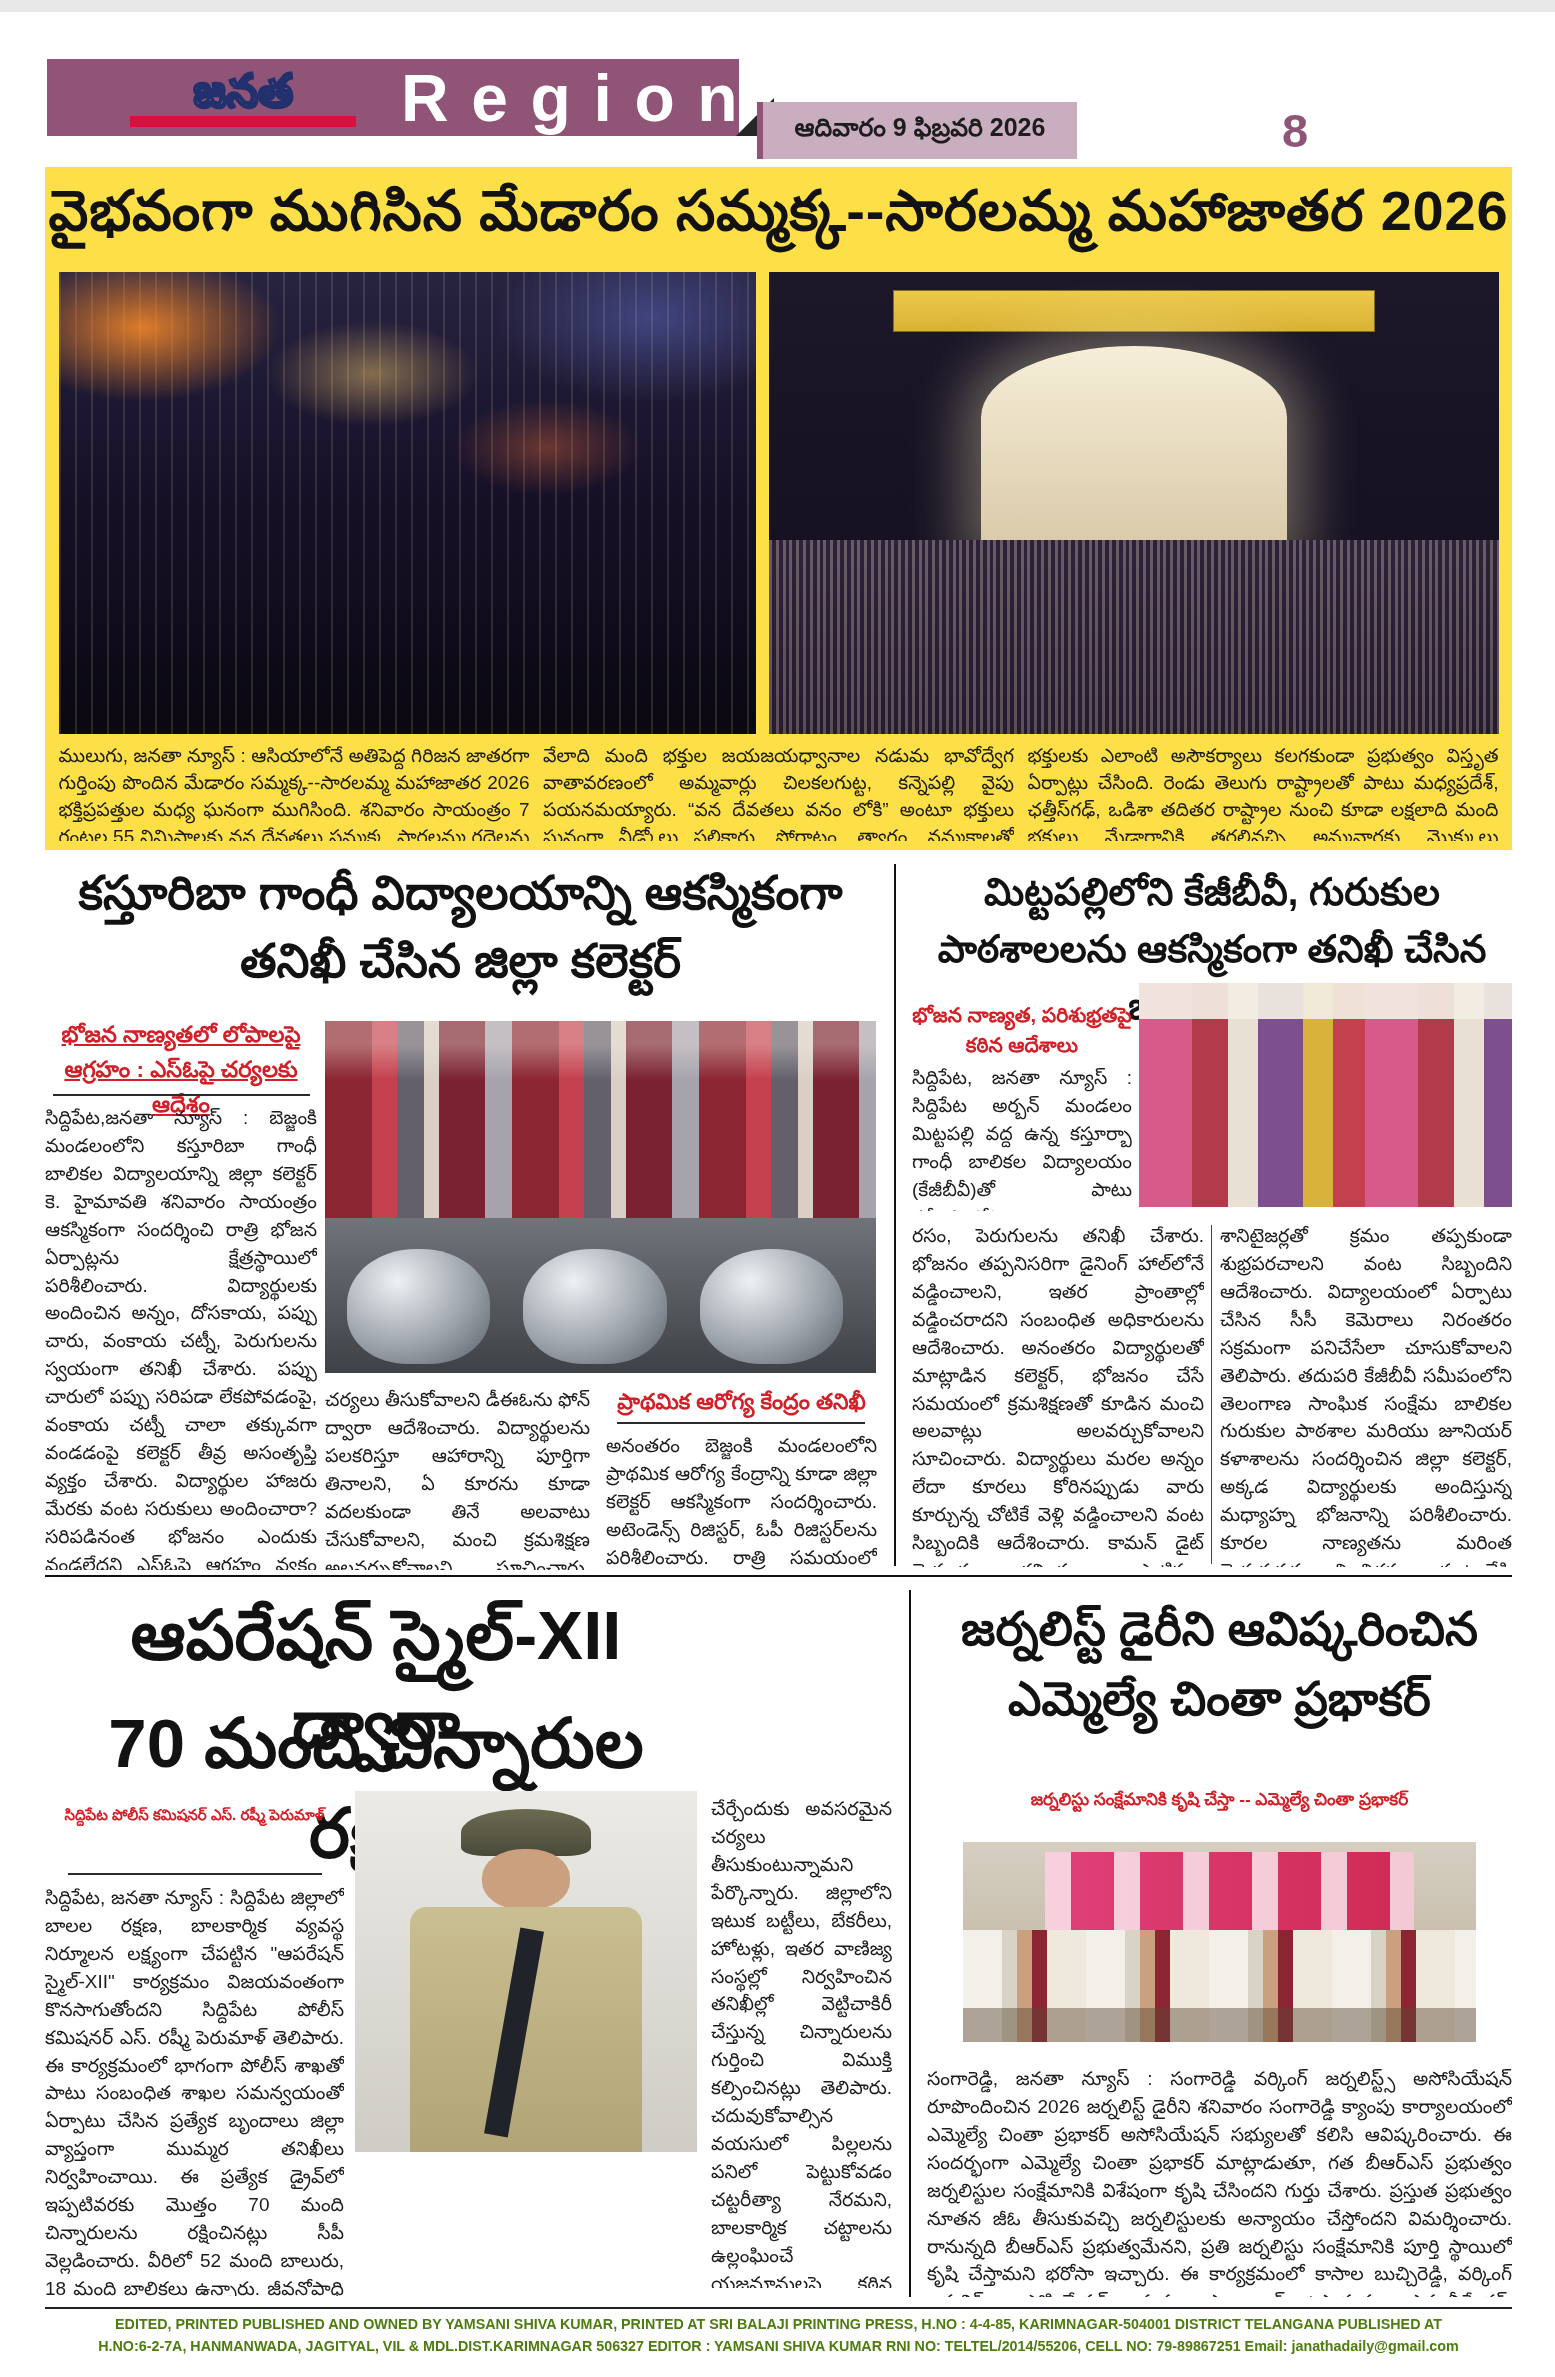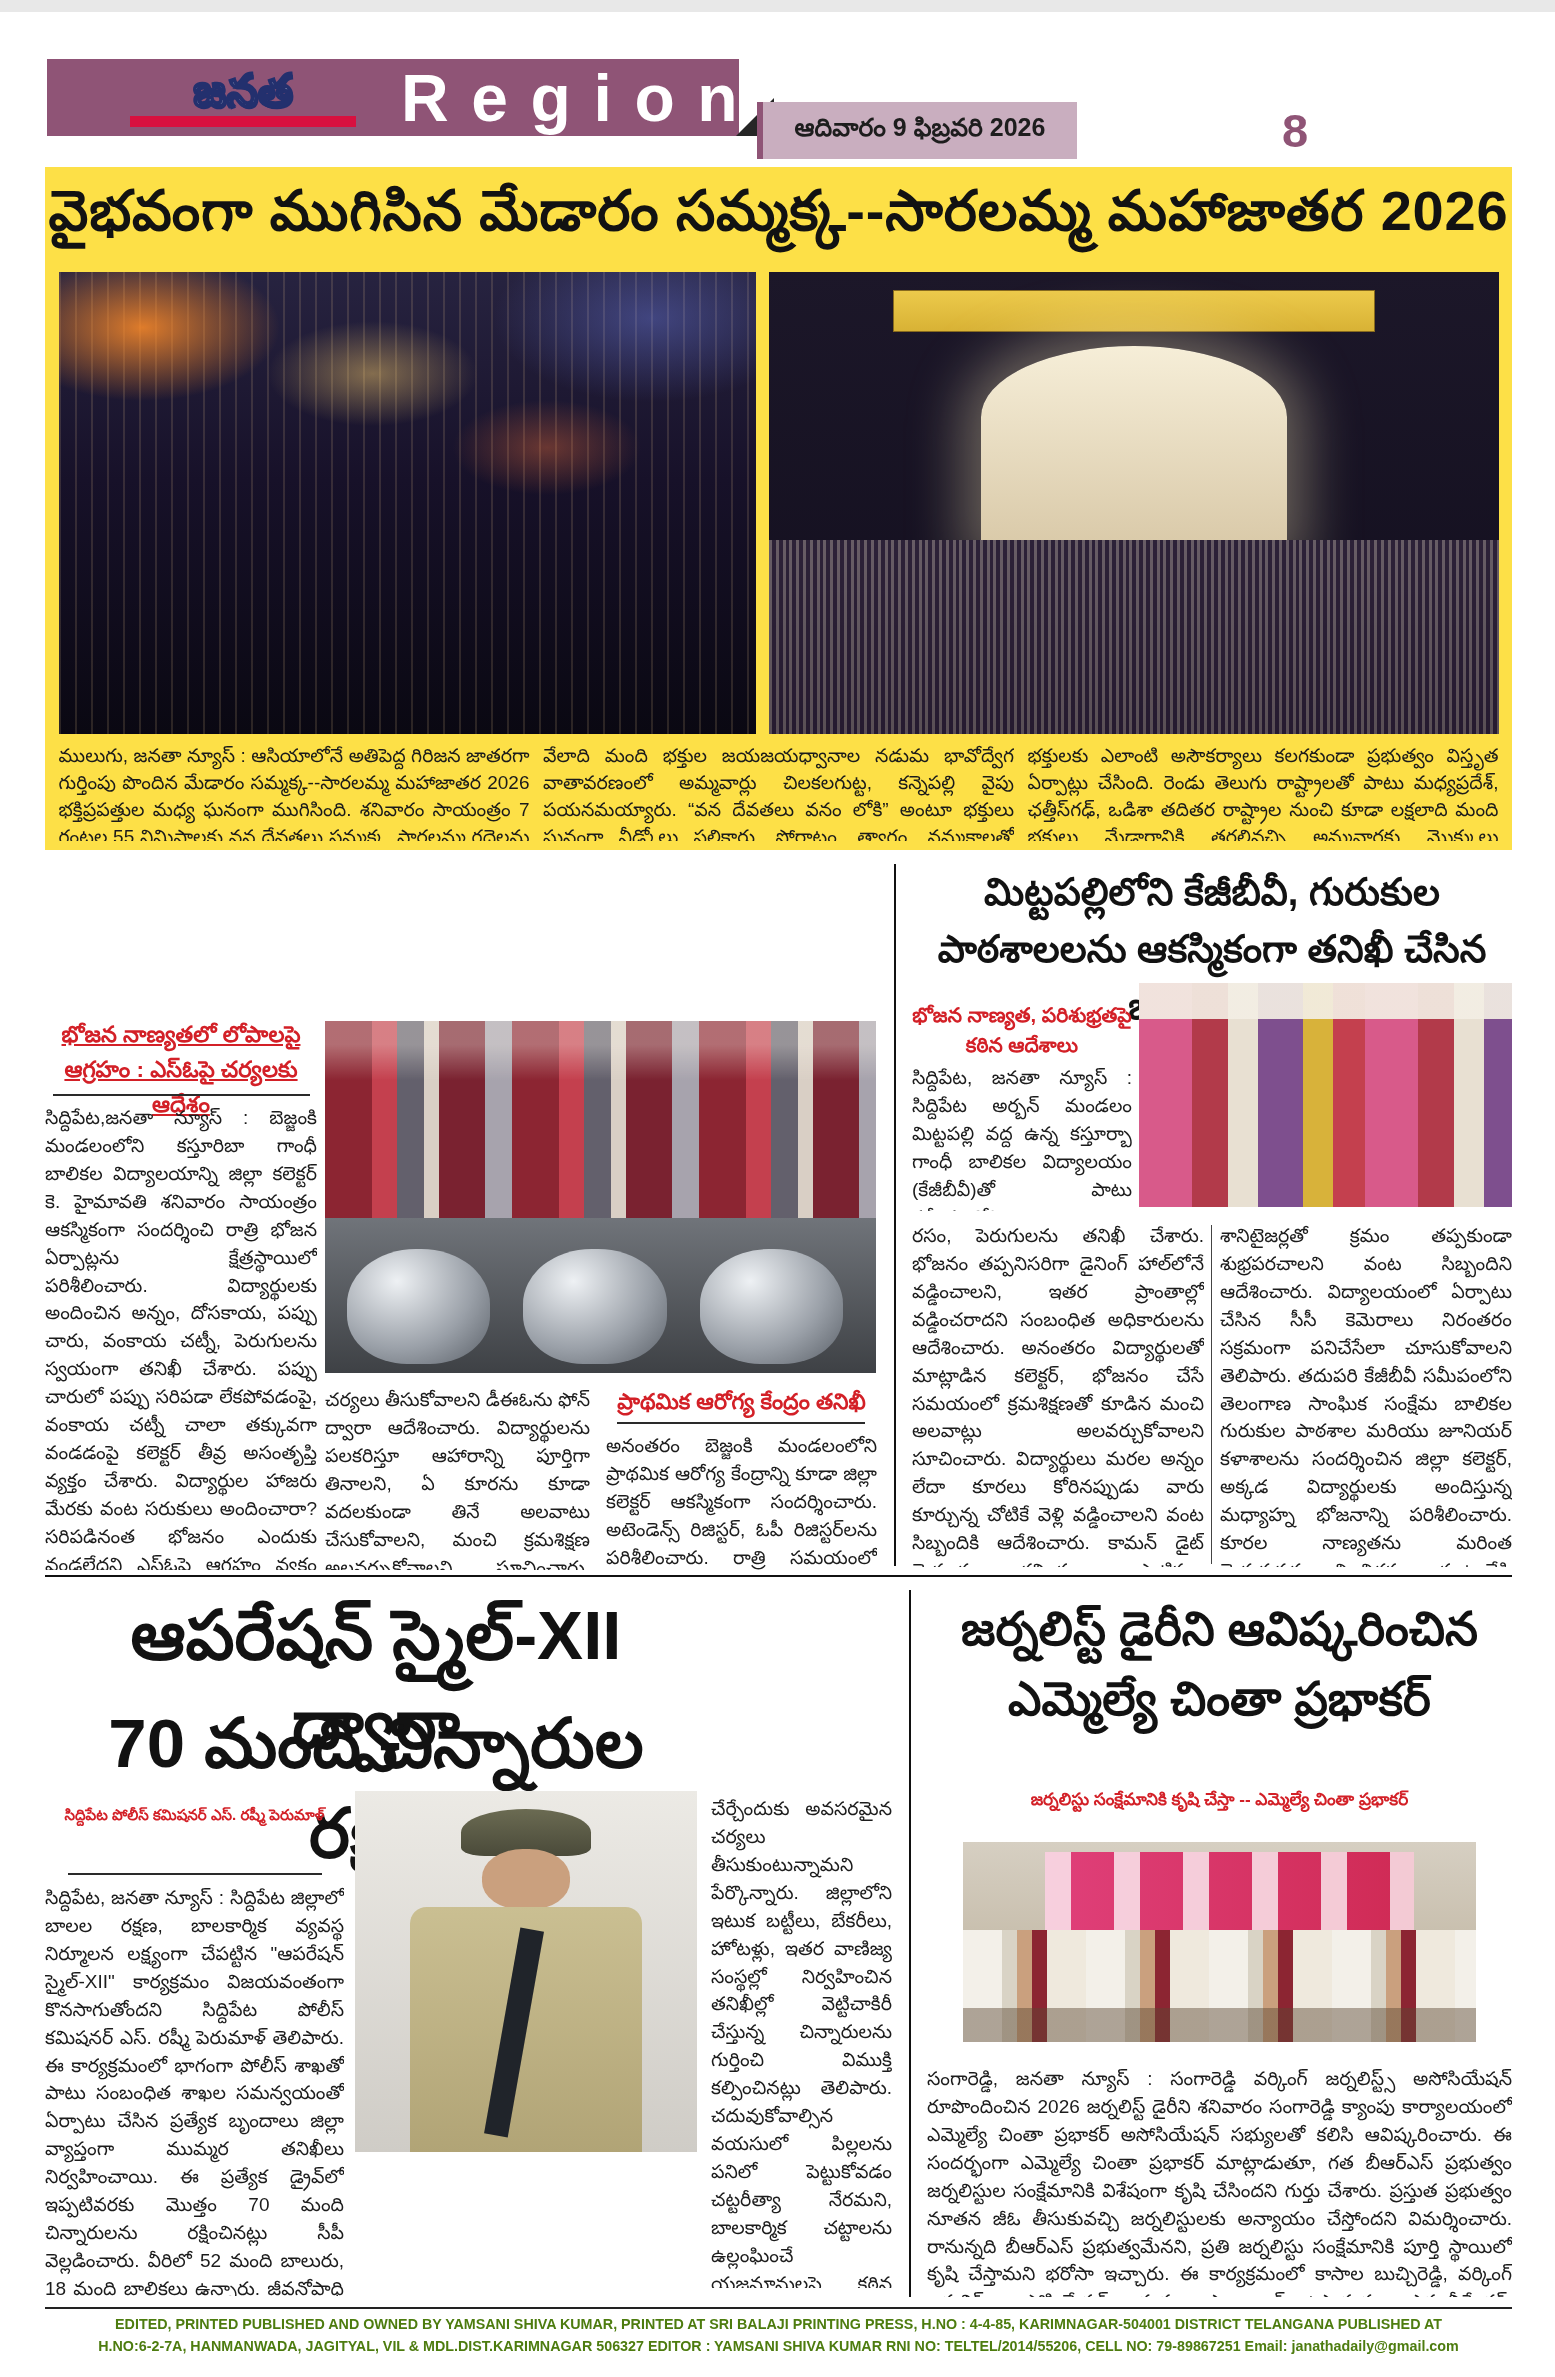--- a/index.html
+++ b/index.html
@@ -165,20 +165,21 @@
       <div class="n2-crowd"></div>
     </div>
     <div class="lead-cols">
       <p class="lead-col">ములుగు, జనతా న్యూస్ : ఆసియాలోనే అతిపెద్ద గిరిజన జాతరగా గుర్తింపు పొందిన మేడారం సమ్మక్క--సారలమ్మ మహాజాతర 2026 భక్తిప్రపత్తుల మధ్య ఘనంగా ముగిసింది. శనివారం సాయంత్రం 7 గంటల 55 నిమిషాలకు వన దేవతలు సమ్మక్క, సారలమ్మ గదెలను వీడి వన ప్రవేశం చేయడంతో జాతర అధికారికంగా పరిసమాప్తమైంది.</p>
       <p class="lead-col">వేలాది మంది భక్తుల జయజయధ్వానాల నడుమ భావోద్వేగ వాతావరణంలో అమ్మవార్లు చిలకలగుట్ట, కన్నెపల్లి వైపు పయనమయ్యారు. “వన దేవతలు వనం లోకి” అంటూ భక్తులు ఘనంగా వీడ్కోలు పలికారు. పోరాటం, త్యాగం, నమ్మకాలతో ముడిపడిన ఈ జాతరలో గిరిజన సంప్రదాయాలు సజీవంగా దర్శనమిచ్చాయి. జాతర సందర్భంగా</p>
       <p class="lead-col">భక్తులకు ఎలాంటి అసౌకర్యాలు కలగకుండా ప్రభుత్వం విస్తృత ఏర్పాట్లు చేసింది. రెండు తెలుగు రాష్ట్రాలతో పాటు మధ్యప్రదేశ్, ఛత్తీస్‌గఢ్, ఒడిశా తదితర రాష్ట్రాల నుంచి కూడా లక్షలాది మంది భక్తులు మేడారానికి తరలివచ్చి అమ్మవార్లకు మొక్కులు చెల్లించుకున్నారు. పలువురు భక్తులు నిలువెత్తు బంగారం సమర్పించి తమ భక్తిని చాటుకున్నారు.</p>
     </div>
   </section>
 
   <section class="art-kasturba">
+    <h2 class="k-headline headline">కస్తూరిబా గాంధీ విద్యాలయాన్ని ఆకస్మికంగా తనిఖీ చేసిన జిల్లా కలెక్టర్</h2>
     <div class="k-sub subhead">భోజన నాణ్యతలో లోపాలపై ఆగ్రహం : ఎస్ఓపై చర్యలకు ఆదేశం</div>
     <div class="k-subrule rule"></div>
     <p class="k-col1 bodytext">సిద్దిపేట,జనతా న్యూస్ : బెజ్జంకి మండలంలోని కస్తూరిబా గాంధీ బాలికల విద్యాలయాన్ని జిల్లా కలెక్టర్ కె. హైమావతి శనివారం సాయంత్రం ఆకస్మికంగా సందర్శించి రాత్రి భోజన ఏర్పాట్లను క్షేత్రస్థాయిలో పరిశీలించారు. విద్యార్థులకు అందించిన అన్నం, దోసకాయ, పప్పు చారు, వంకాయ చట్నీ, పెరుగులను స్వయంగా తనిఖీ చేశారు. పప్పు చారులో పప్పు సరిపడా లేకపోవడంపై, వంకాయ చట్నీ చాలా తక్కువగా వండడంపై కలెక్టర్ తీవ్ర అసంతృప్తి వ్యక్తం చేశారు. విద్యార్థుల హాజరు మేరకు వంట సరుకులు అందించారా? సరిపడినంత భోజనం ఎందుకు వండలేదని ఎస్ఓపై ఆగ్రహం వ్యక్తం చేశారు. మెను రిజిస్టర్‌ను పరిశీలించిన కలెక్టర్, రిజిస్టర్‌లో పేర్కొన్న పరిమాణానికి వాస్తవంగా వండిన కూరలకు పొంతన లేదని అసహనం వ్యక్తం చేశారు. మెను తప్పనిసరిగా పాటించడంతో పాటు విద్యార్థులకు అన్ని ఆహార పదార్థాలు సమృద్ధిగా అందించాలని ఆదేశించారు. నిర్లక్ష్యంగా వ్యవహరిస్తే సహించేది లేదని హెచ్చరించారు. నాణ్యతతో పాటు సరిపడినంత భోజనం వండనందుకు సంబంధించి ఎస్ఓపై</p>
     <div class="ph ph-kitchen" aria-label="collector-kitchen-inspection-cooking-pots-photo">
       <div class="kp-people"></div>
       <div class="kp-counter">
         <div class="pot pot1"></div>
         <div class="pot pot2"></div>
         <div class="pot pot3"></div>
       </div>

